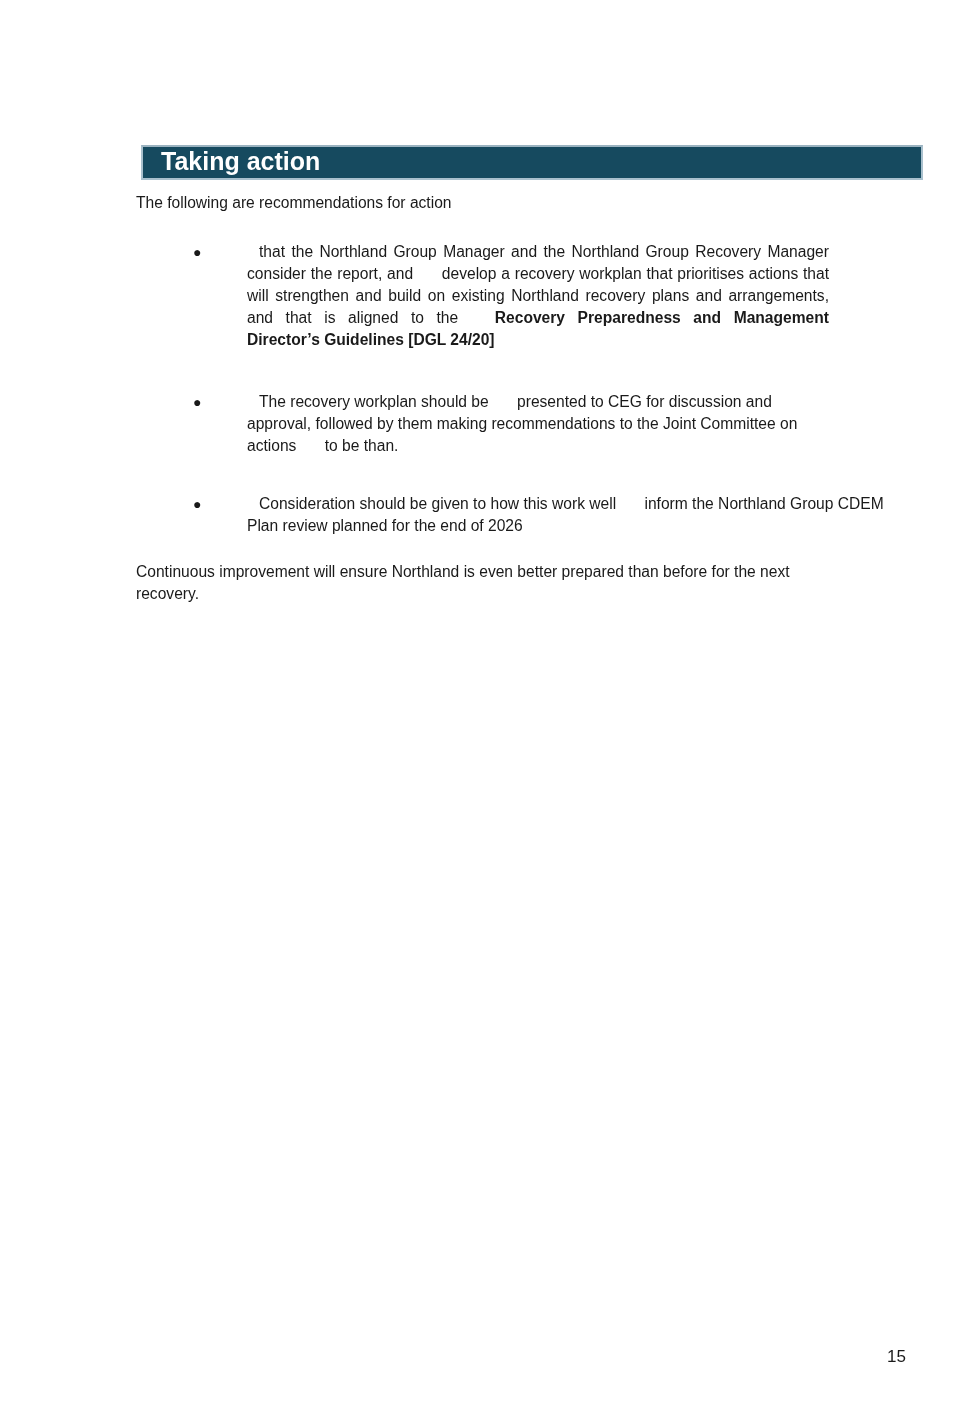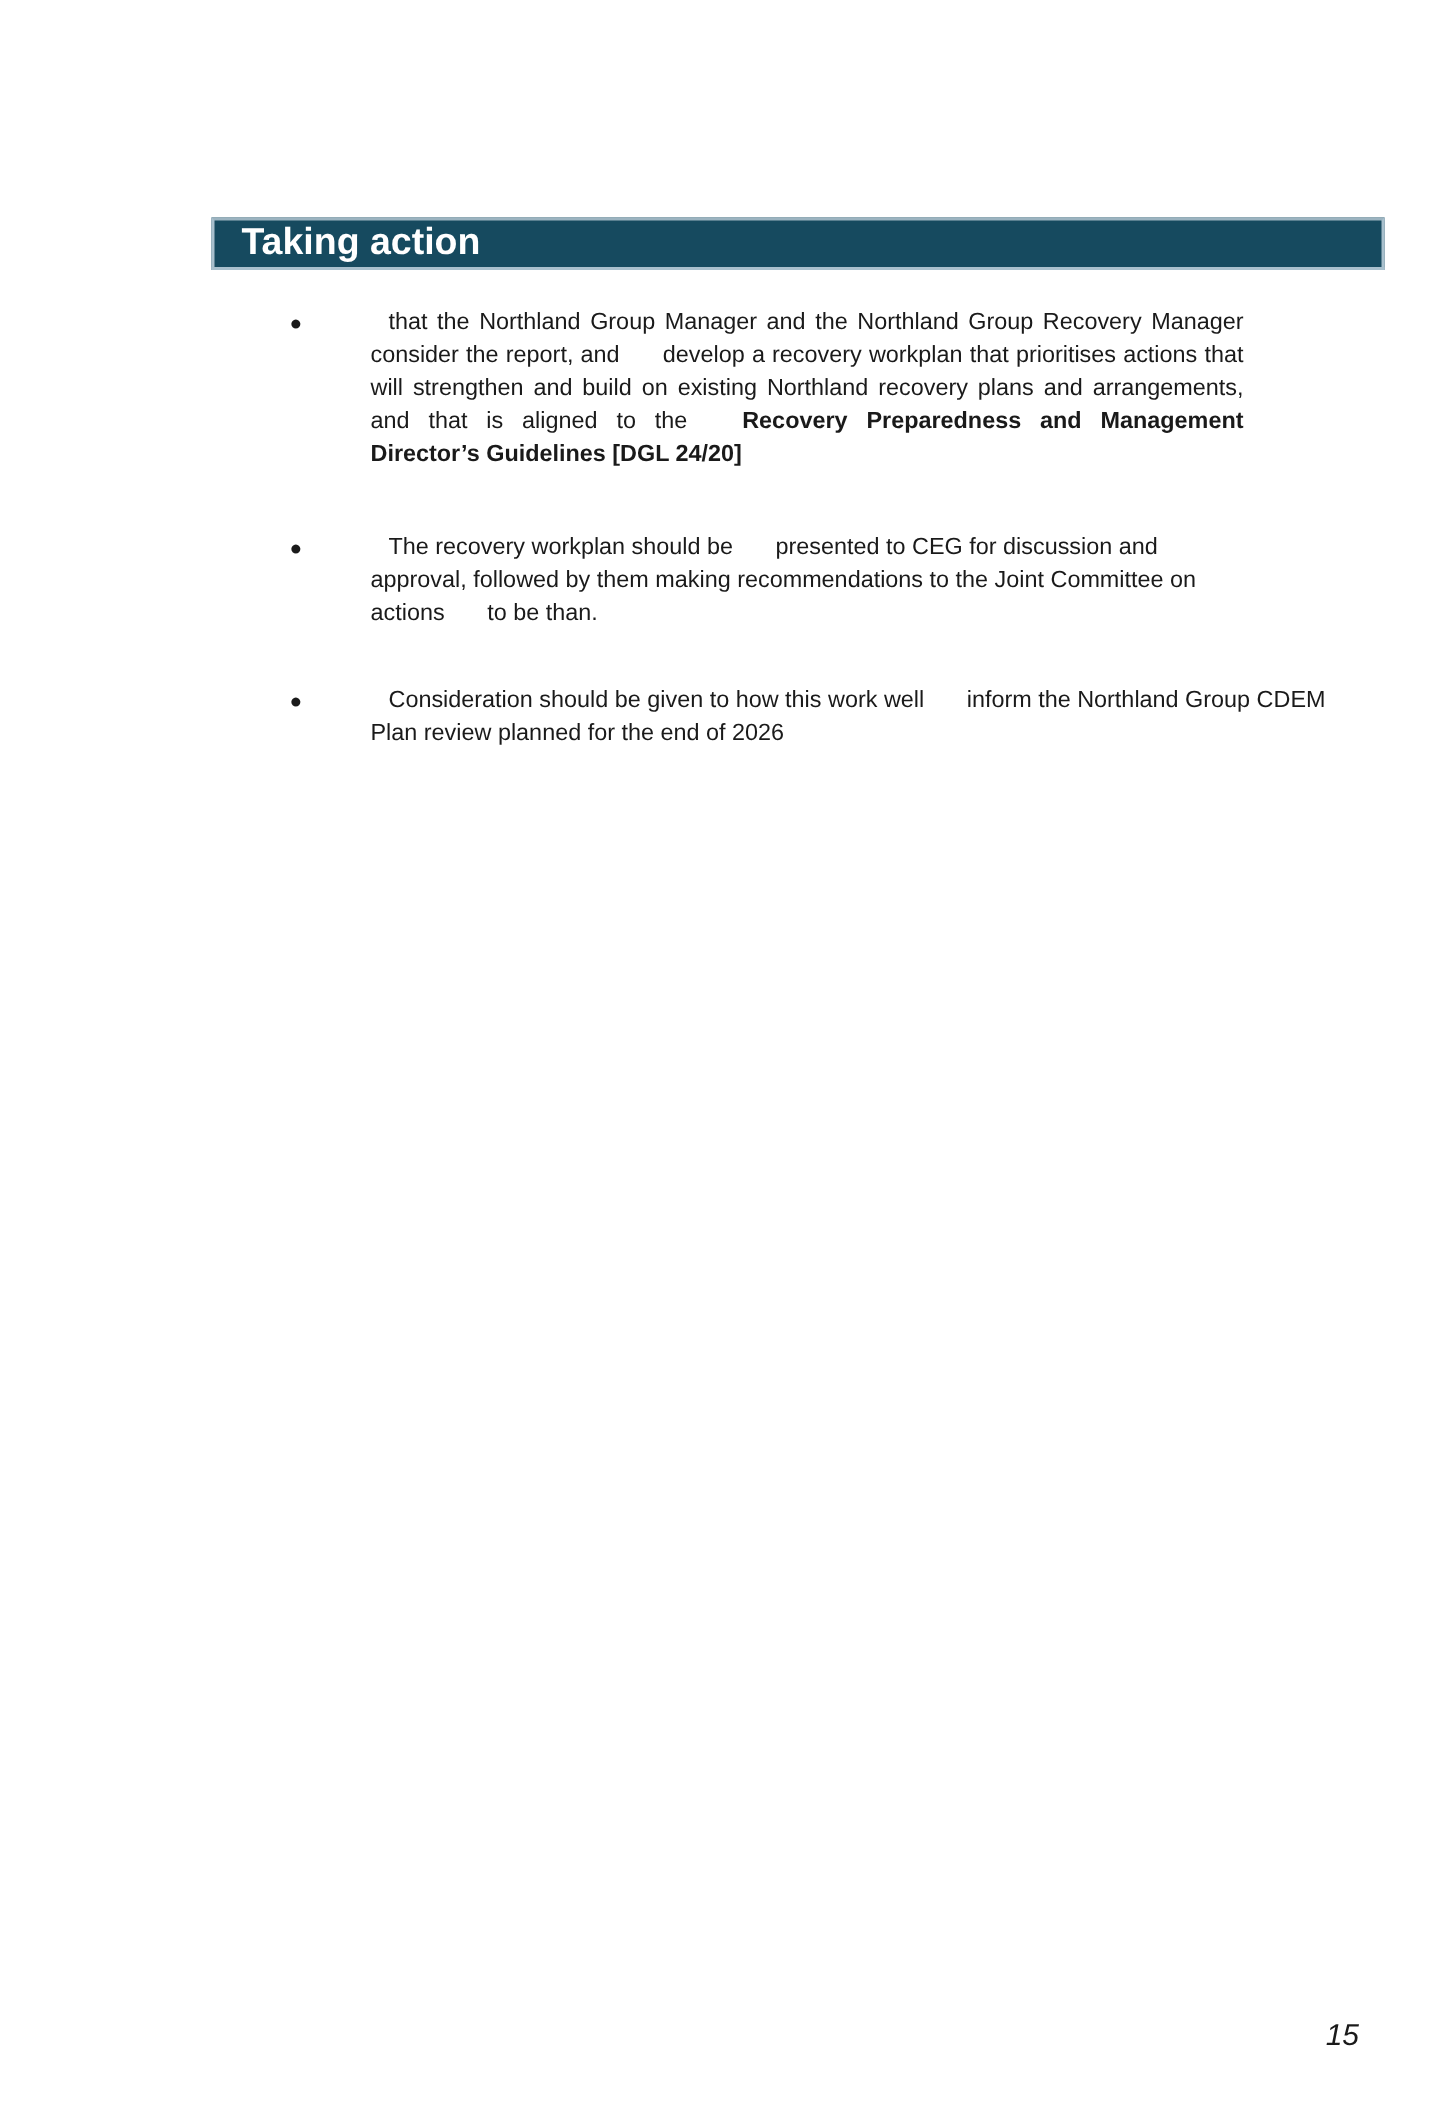--- a/index.html
+++ b/index.html
@@ -66,54 +66,55 @@
   .b1 { margin-bottom: 16px; }
   .b1 .bullet-text { text-align: justify; }
   .b2 { margin-bottom: 4px; }
   .b3 { margin-bottom: 8px; margin-right: 2px; }
   .run-bold { font-weight: normal; }
   .run-bolditalic { font-weight: bold; }
   .page-number {
     position: absolute;
     top: 1298px;
     right: 85px;
-    font-size: 20px;
+    font-size: 17px;
     line-height: 22px;
     color: var(--body-text);
-    font-style: italic;
   }
 </style>
 </head>
 <body>
 
 <div class="page">
   <div class="content">
 
     <div class="header-bar">
       <span class="header-title">Taking action</span>
     </div>
 
 
+    <p class="para lead">The following are recommendations for action</p>
 
     <div class="bullets">
 
       <div class="bullet-item b1">
         <span class="marker">●</span>
         <div class="bullet-text"><span>that the Northland Group Manager and the Northland Group Recovery Manager consider the report, and </span><span class="run-bold">develop a recovery workplan that prioritises actions that will strengthen and build on existing Northland recovery plans and arrangements, and that is aligned to the </span><span class="run-bolditalic">Recovery Preparedness and Management Director’s Guidelines [DGL 24/20]</span></div>
       </div>
 
       <div class="bullet-item b2">
         <span class="marker">●</span>
         <div class="bullet-text"><span>The recovery workplan should be </span><span class="run-bold">presented to CEG for discussion and approval, followed by them making recommendations to the Joint Committee on actions</span><span> to be than.</span></div>
       </div>
 
       <div class="bullet-item b3">
         <span class="marker">●</span>
         <div class="bullet-text"><span>Consideration should be given to how this work well </span><span class="run-bold">inform the Northland Group CDEM Plan review planned for the end of 2026</span></div>
       </div>
 
     </div>
 
+    <p class="para closing">Continuous improvement will ensure Northland is even better prepared than before for the next recovery.</p>
 
   </div>
 
   <div class="page-number">15</div>
 </div>
 
 </body></html>

